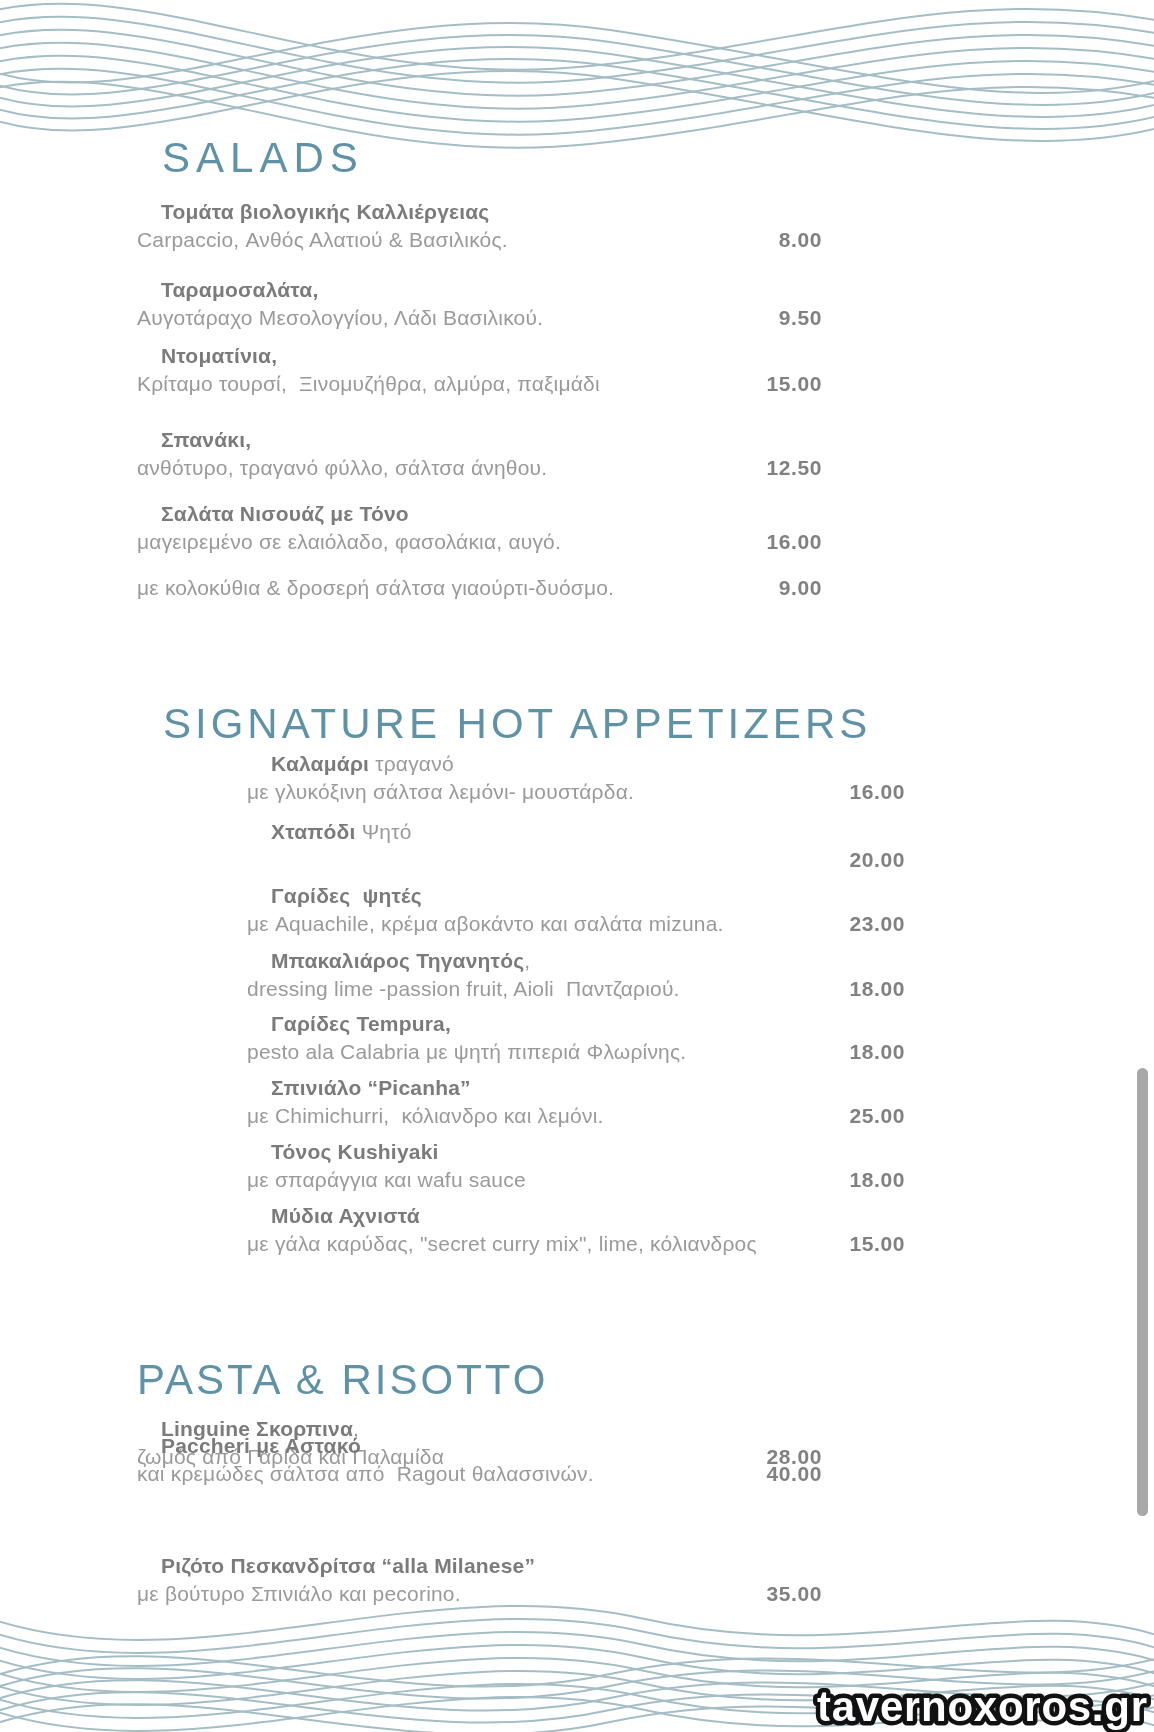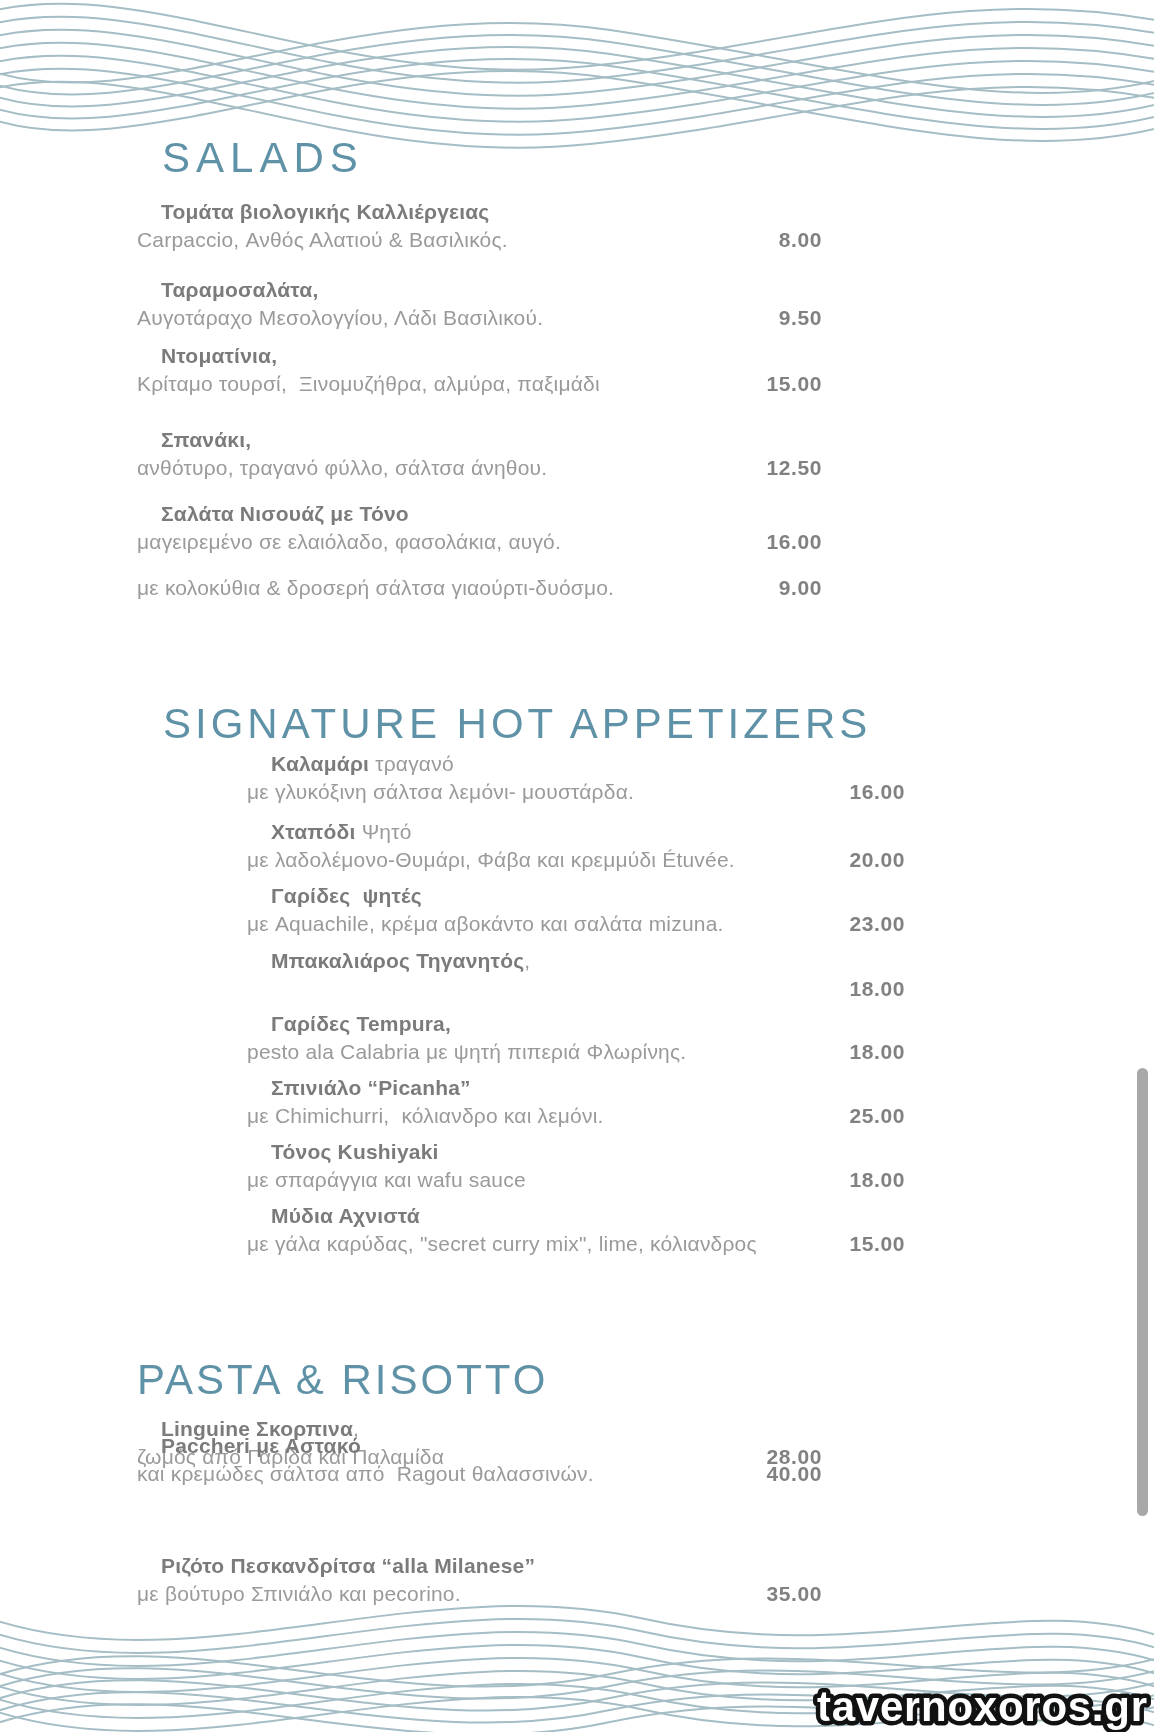--- a/index.html
+++ b/index.html
@@ -86,29 +86,29 @@
 <div class="item sal" style="top:574px">
   <div class="idesc"><span>με κολοκύθια &amp; δροσερή σάλτσα γιαούρτι-δυόσμο.</span><span class="price">9.00</span></div>
 </div>
 
 <div class="item app" style="top:750px">
   <div class="iname"><b>Καλαμάρι</b><span class="rest"> τραγανό</span></div>
   <div class="idesc"><span>με γλυκόξινη σάλτσα λεμόνι- μουστάρδα.</span><span class="price">16.00</span></div>
 </div>
 <div class="item app" style="top:818px">
   <div class="iname"><b>Χταπόδι</b><span class="rest"> Ψητό</span></div>
-  <div class="idesc"><span>με λαδολέμονο-Θυμάρι, Φάβα και κρεμμύδι Étuvée.</span><span class="price">20.00</span></div>
+  <div class="idesc"><span class="price">20.00</span></div>
 </div>
 <div class="item app" style="top:882px">
   <div class="iname"><b>Γαρίδες  ψητές</b><span class="rest"></span></div>
   <div class="idesc"><span>με Aquachile, κρέμα αβοκάντο και σαλάτα mizuna.</span><span class="price">23.00</span></div>
 </div>
 <div class="item app" style="top:947px">
   <div class="iname"><b>Μπακαλιάρος Τηγανητός</b><span class="rest">,</span></div>
-  <div class="idesc"><span class="price">18.00</span></div>
+  <div class="idesc"><span>dressing lime -passion fruit, Aioli  Παντζαριού.</span><span class="price">18.00</span></div>
 </div>
 <div class="item app" style="top:1010px">
   <div class="iname"><b>Γαρίδες Tempura,</b><span class="rest"></span></div>
   <div class="idesc"><span>pesto ala Calabria με ψητή πιπεριά Φλωρίνης.</span><span class="price">18.00</span></div>
 </div>
 <div class="item app" style="top:1074px">
   <div class="iname"><b>Σπινιάλο “Picanha”</b><span class="rest"></span></div>
   <div class="idesc"><span>με Chimichurri,  κόλιανδρο και λεμόνι.</span><span class="price">25.00</span></div>
 </div>
 <div class="item app" style="top:1138px">

